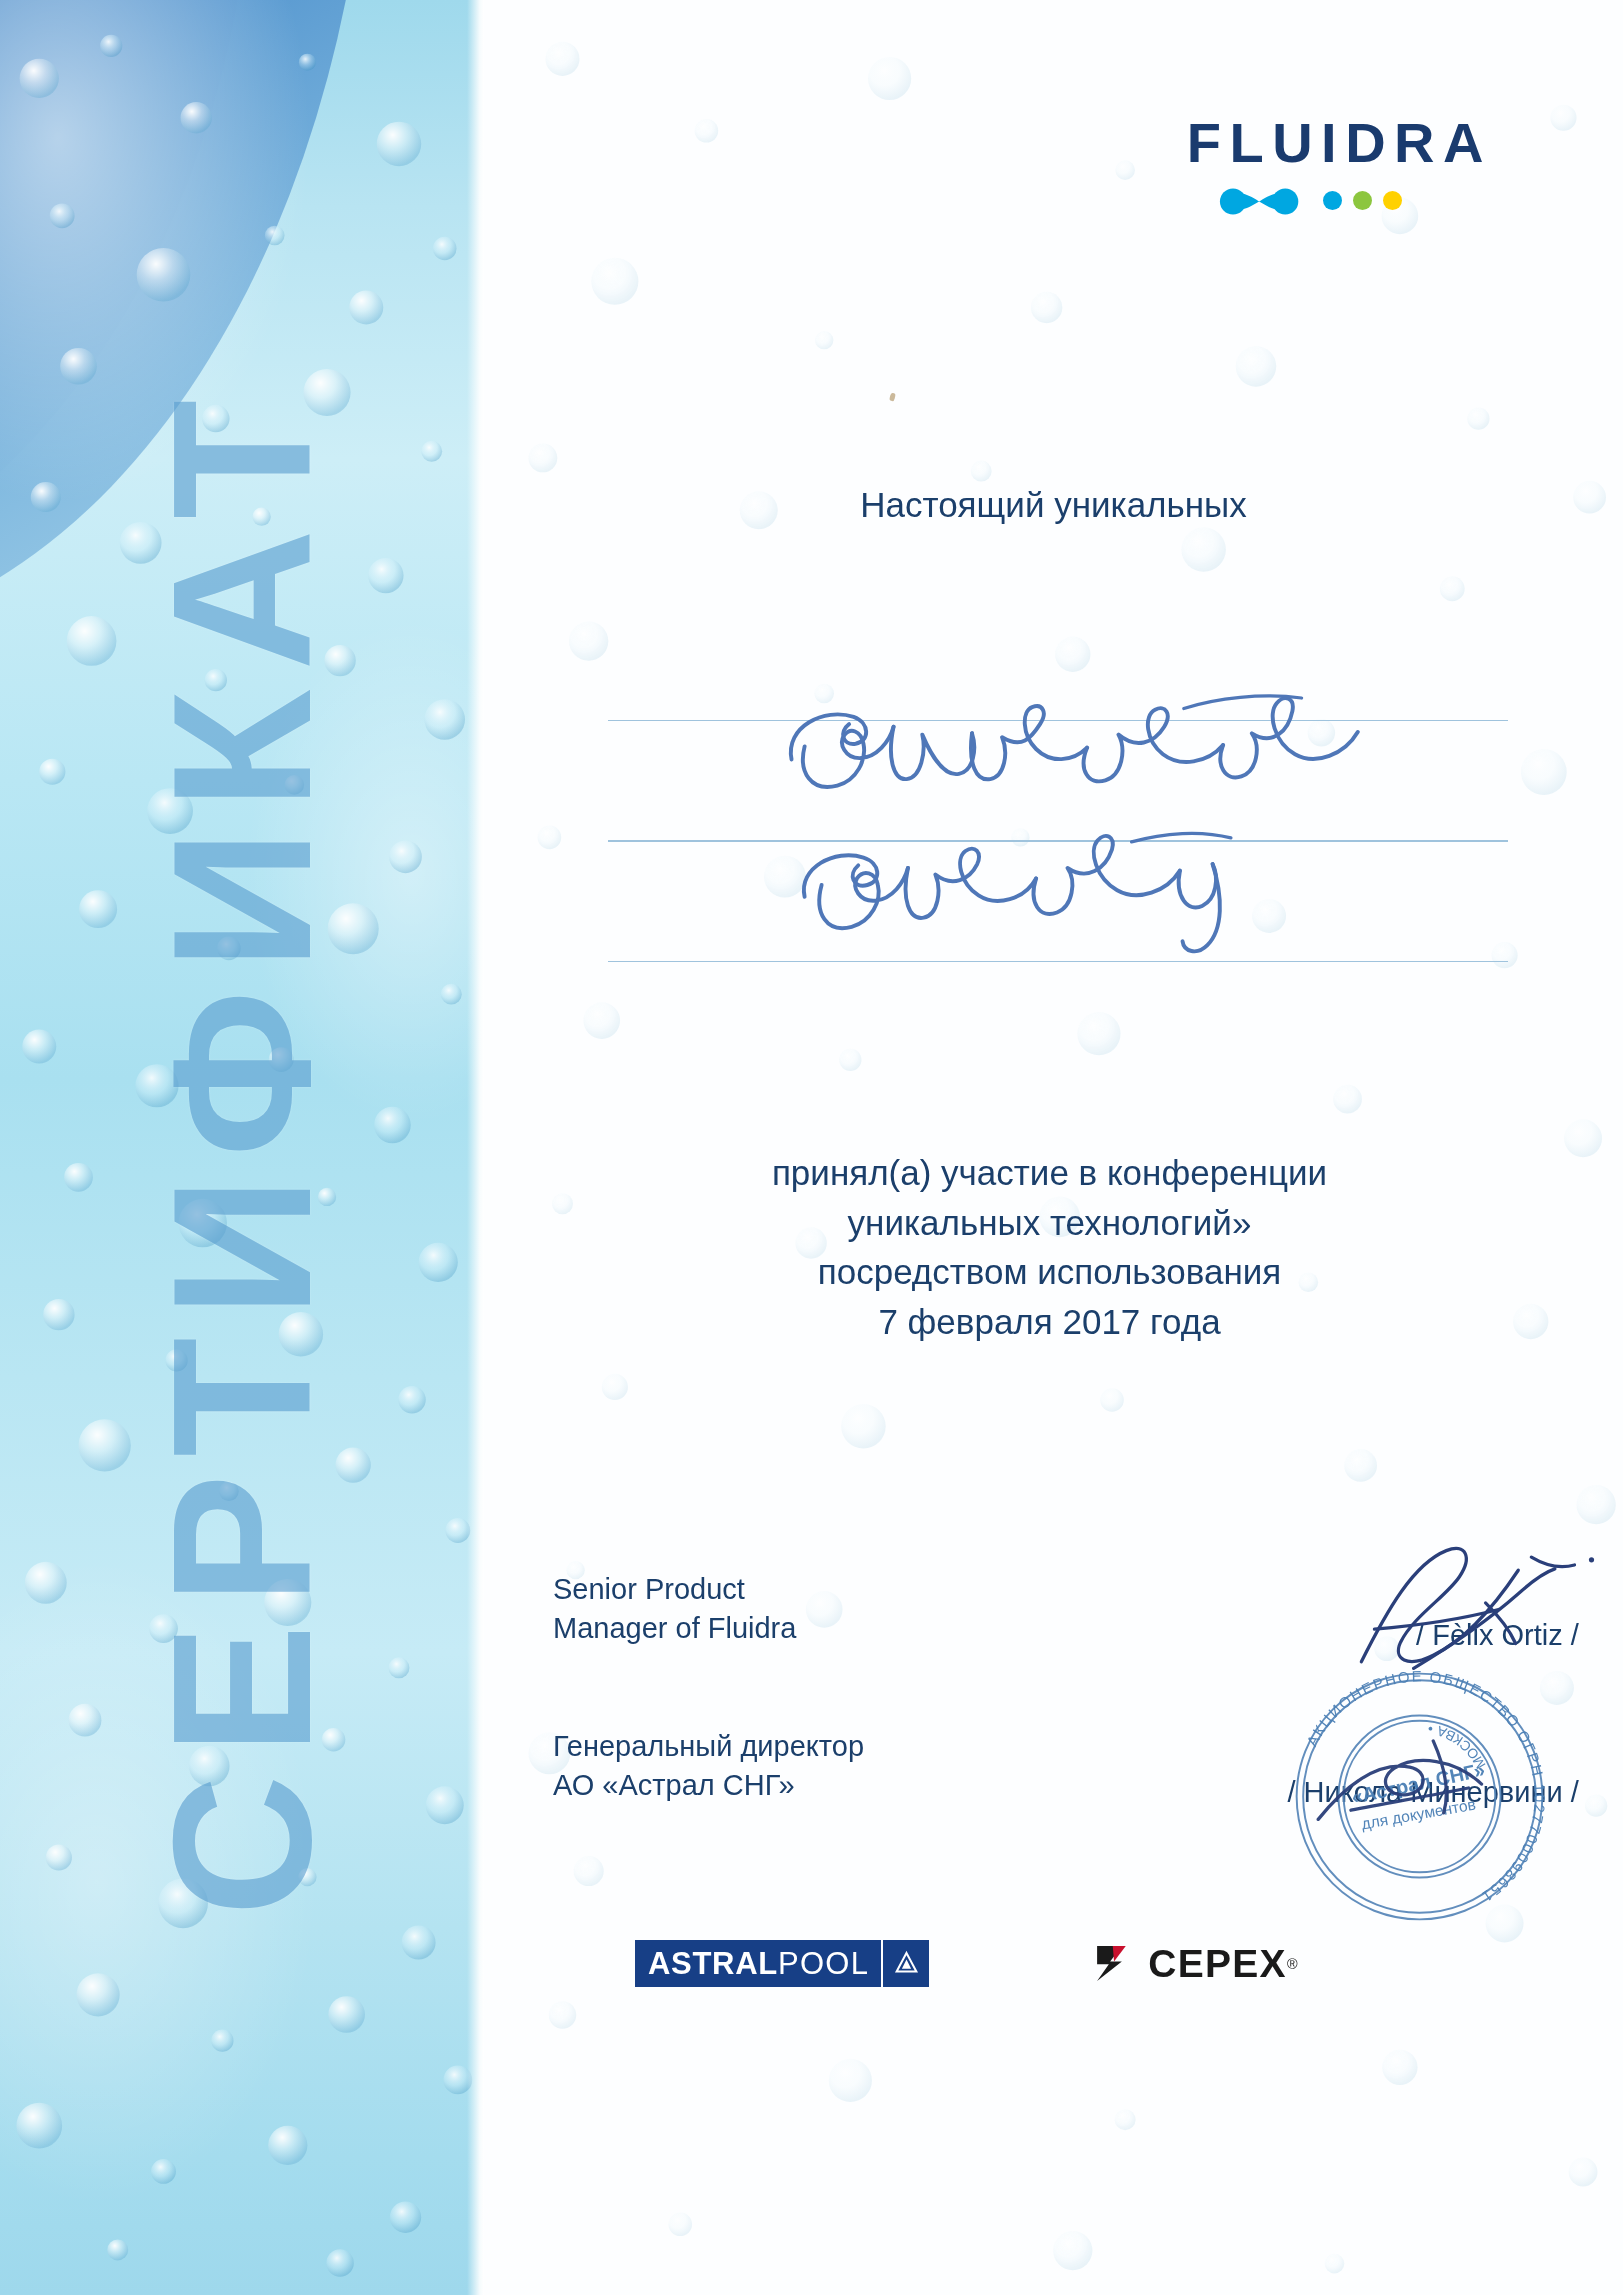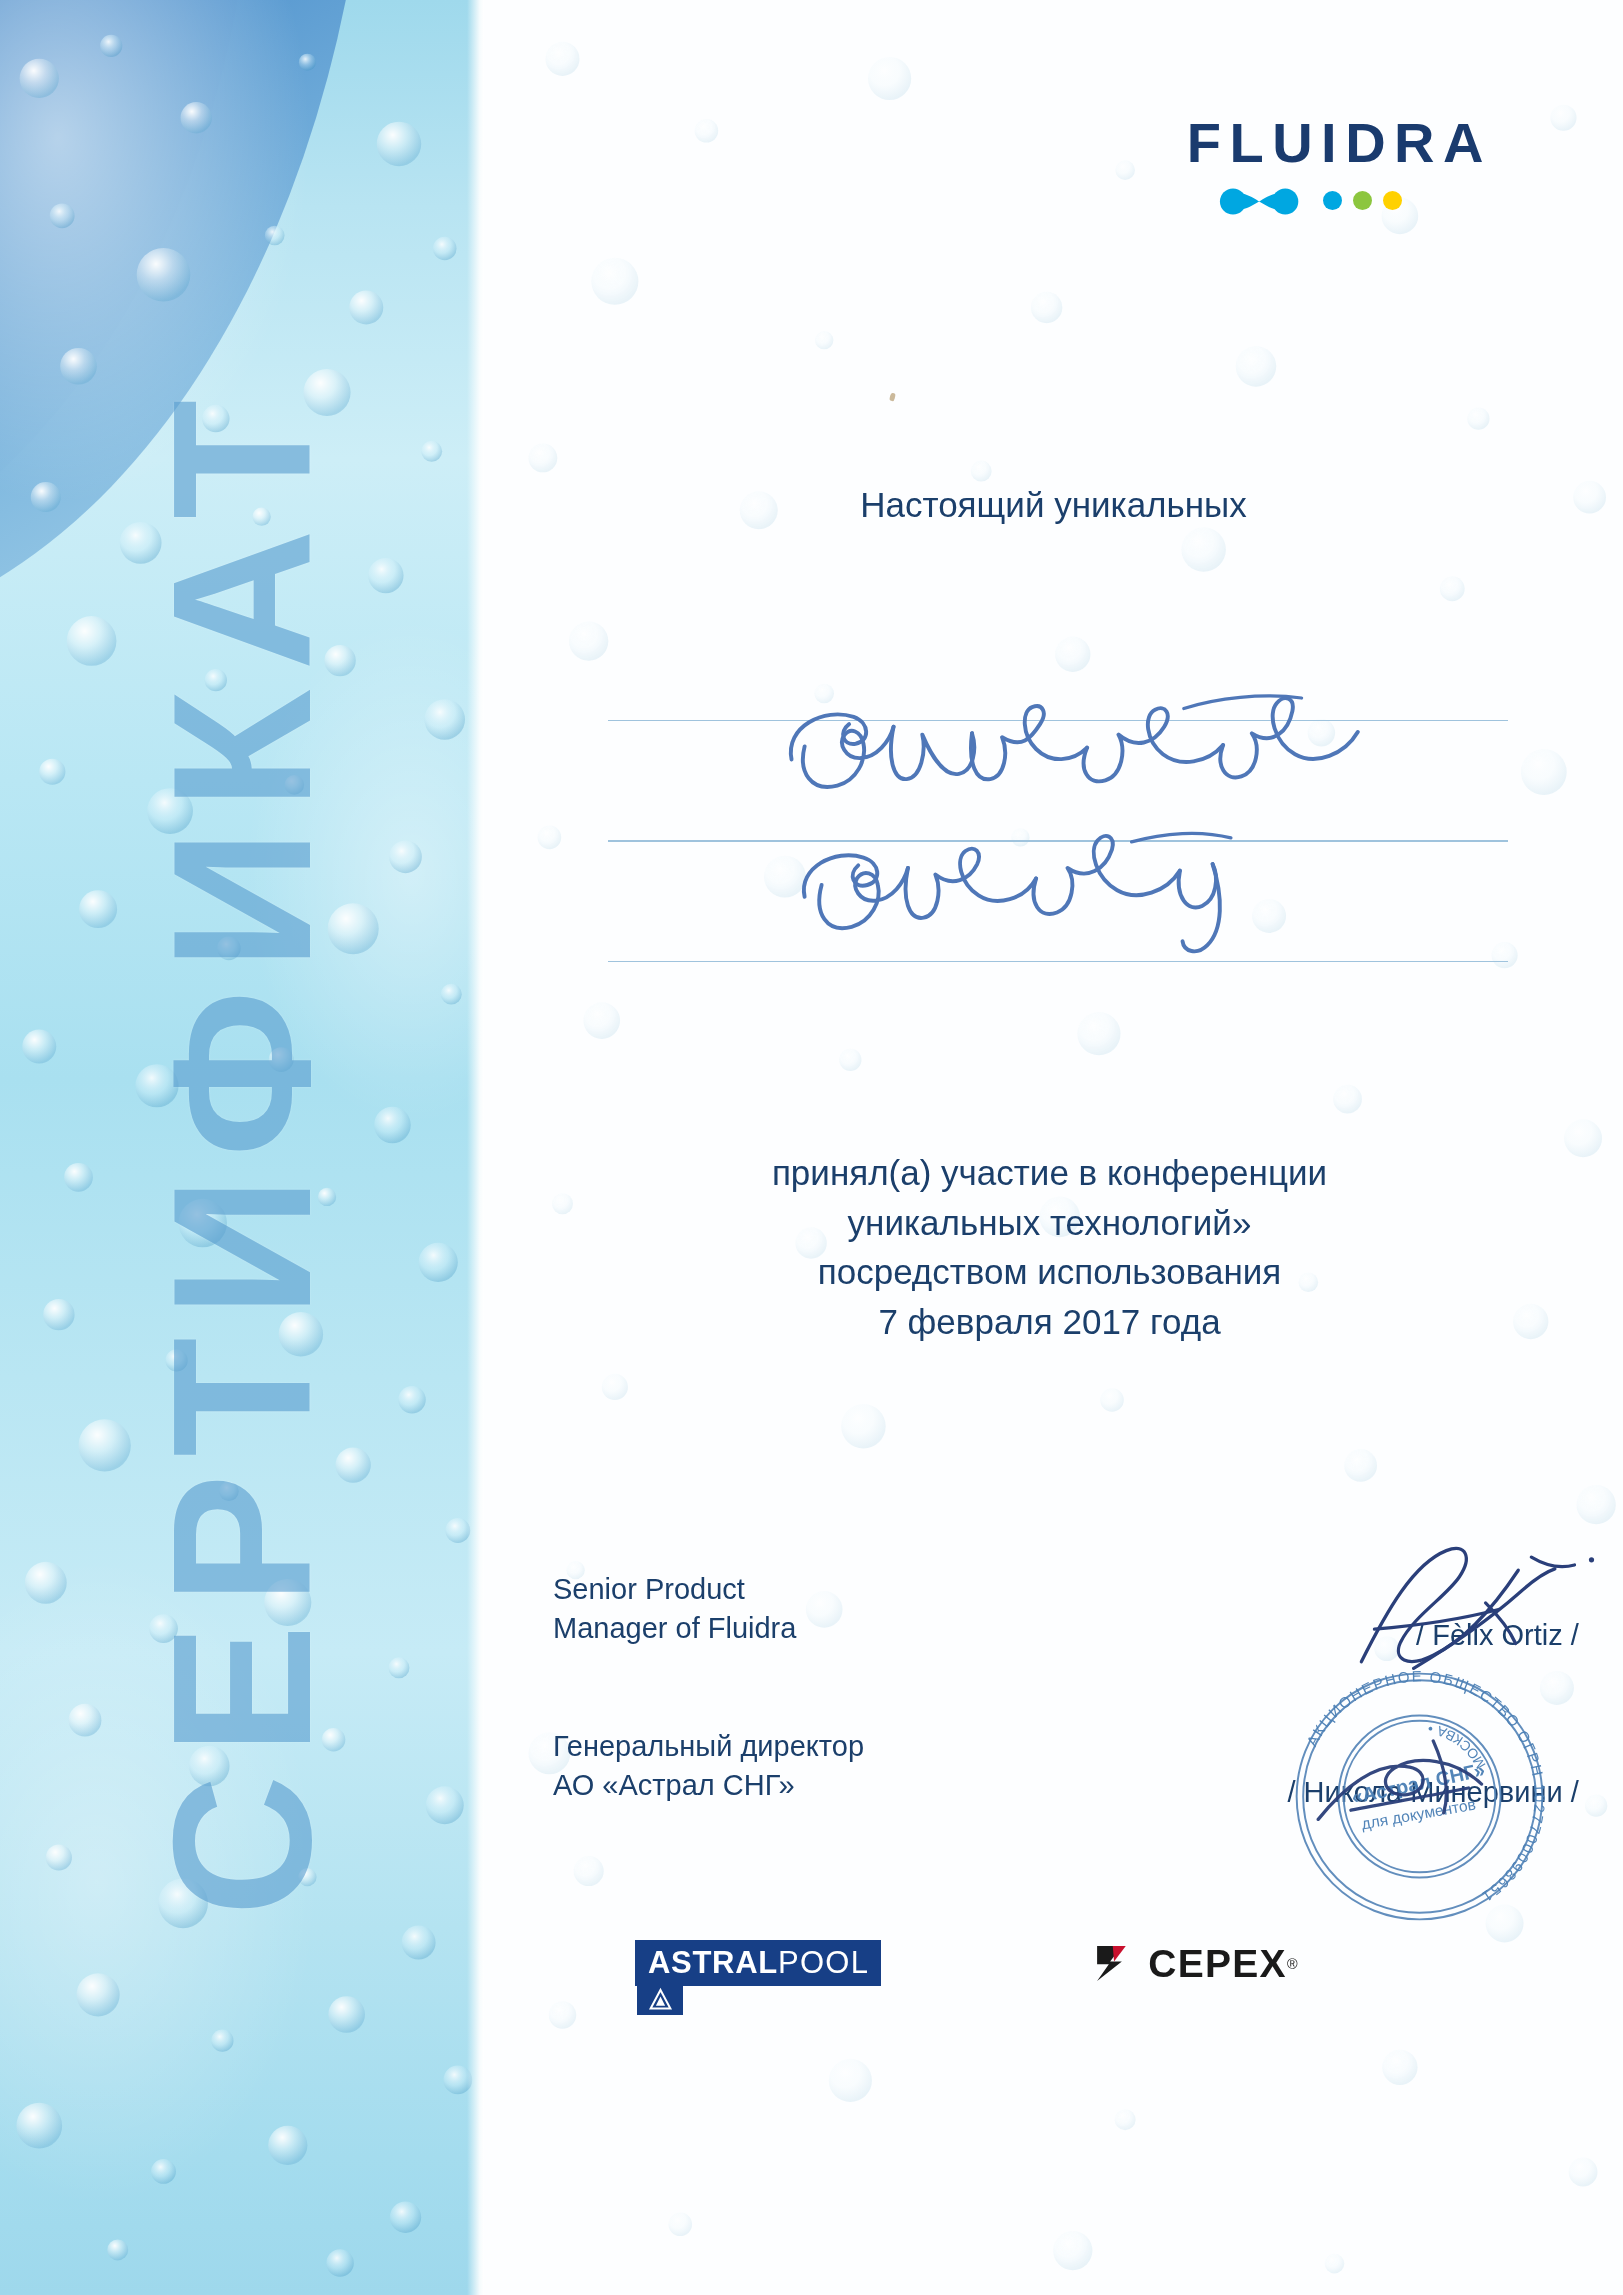--- a/index.html
+++ b/index.html
@@ -252,21 +252,20 @@
     top: 1940px;
     height: 72px;
   }
   .astralpool {
     position: absolute;
     left: 0;
     top: 0;
     display: flex;
     align-items: stretch;
     height: 47px;
-    flex-direction: column;
   }
   .ap-box {
     background: #173f86;
     color: #ffffff;
     font-size: 31px;
     font-weight: 700;
     letter-spacing: 0.7px;
     padding: 5.2px 11.8px 5.2px 13px;
     display: flex;
     align-items: center;

